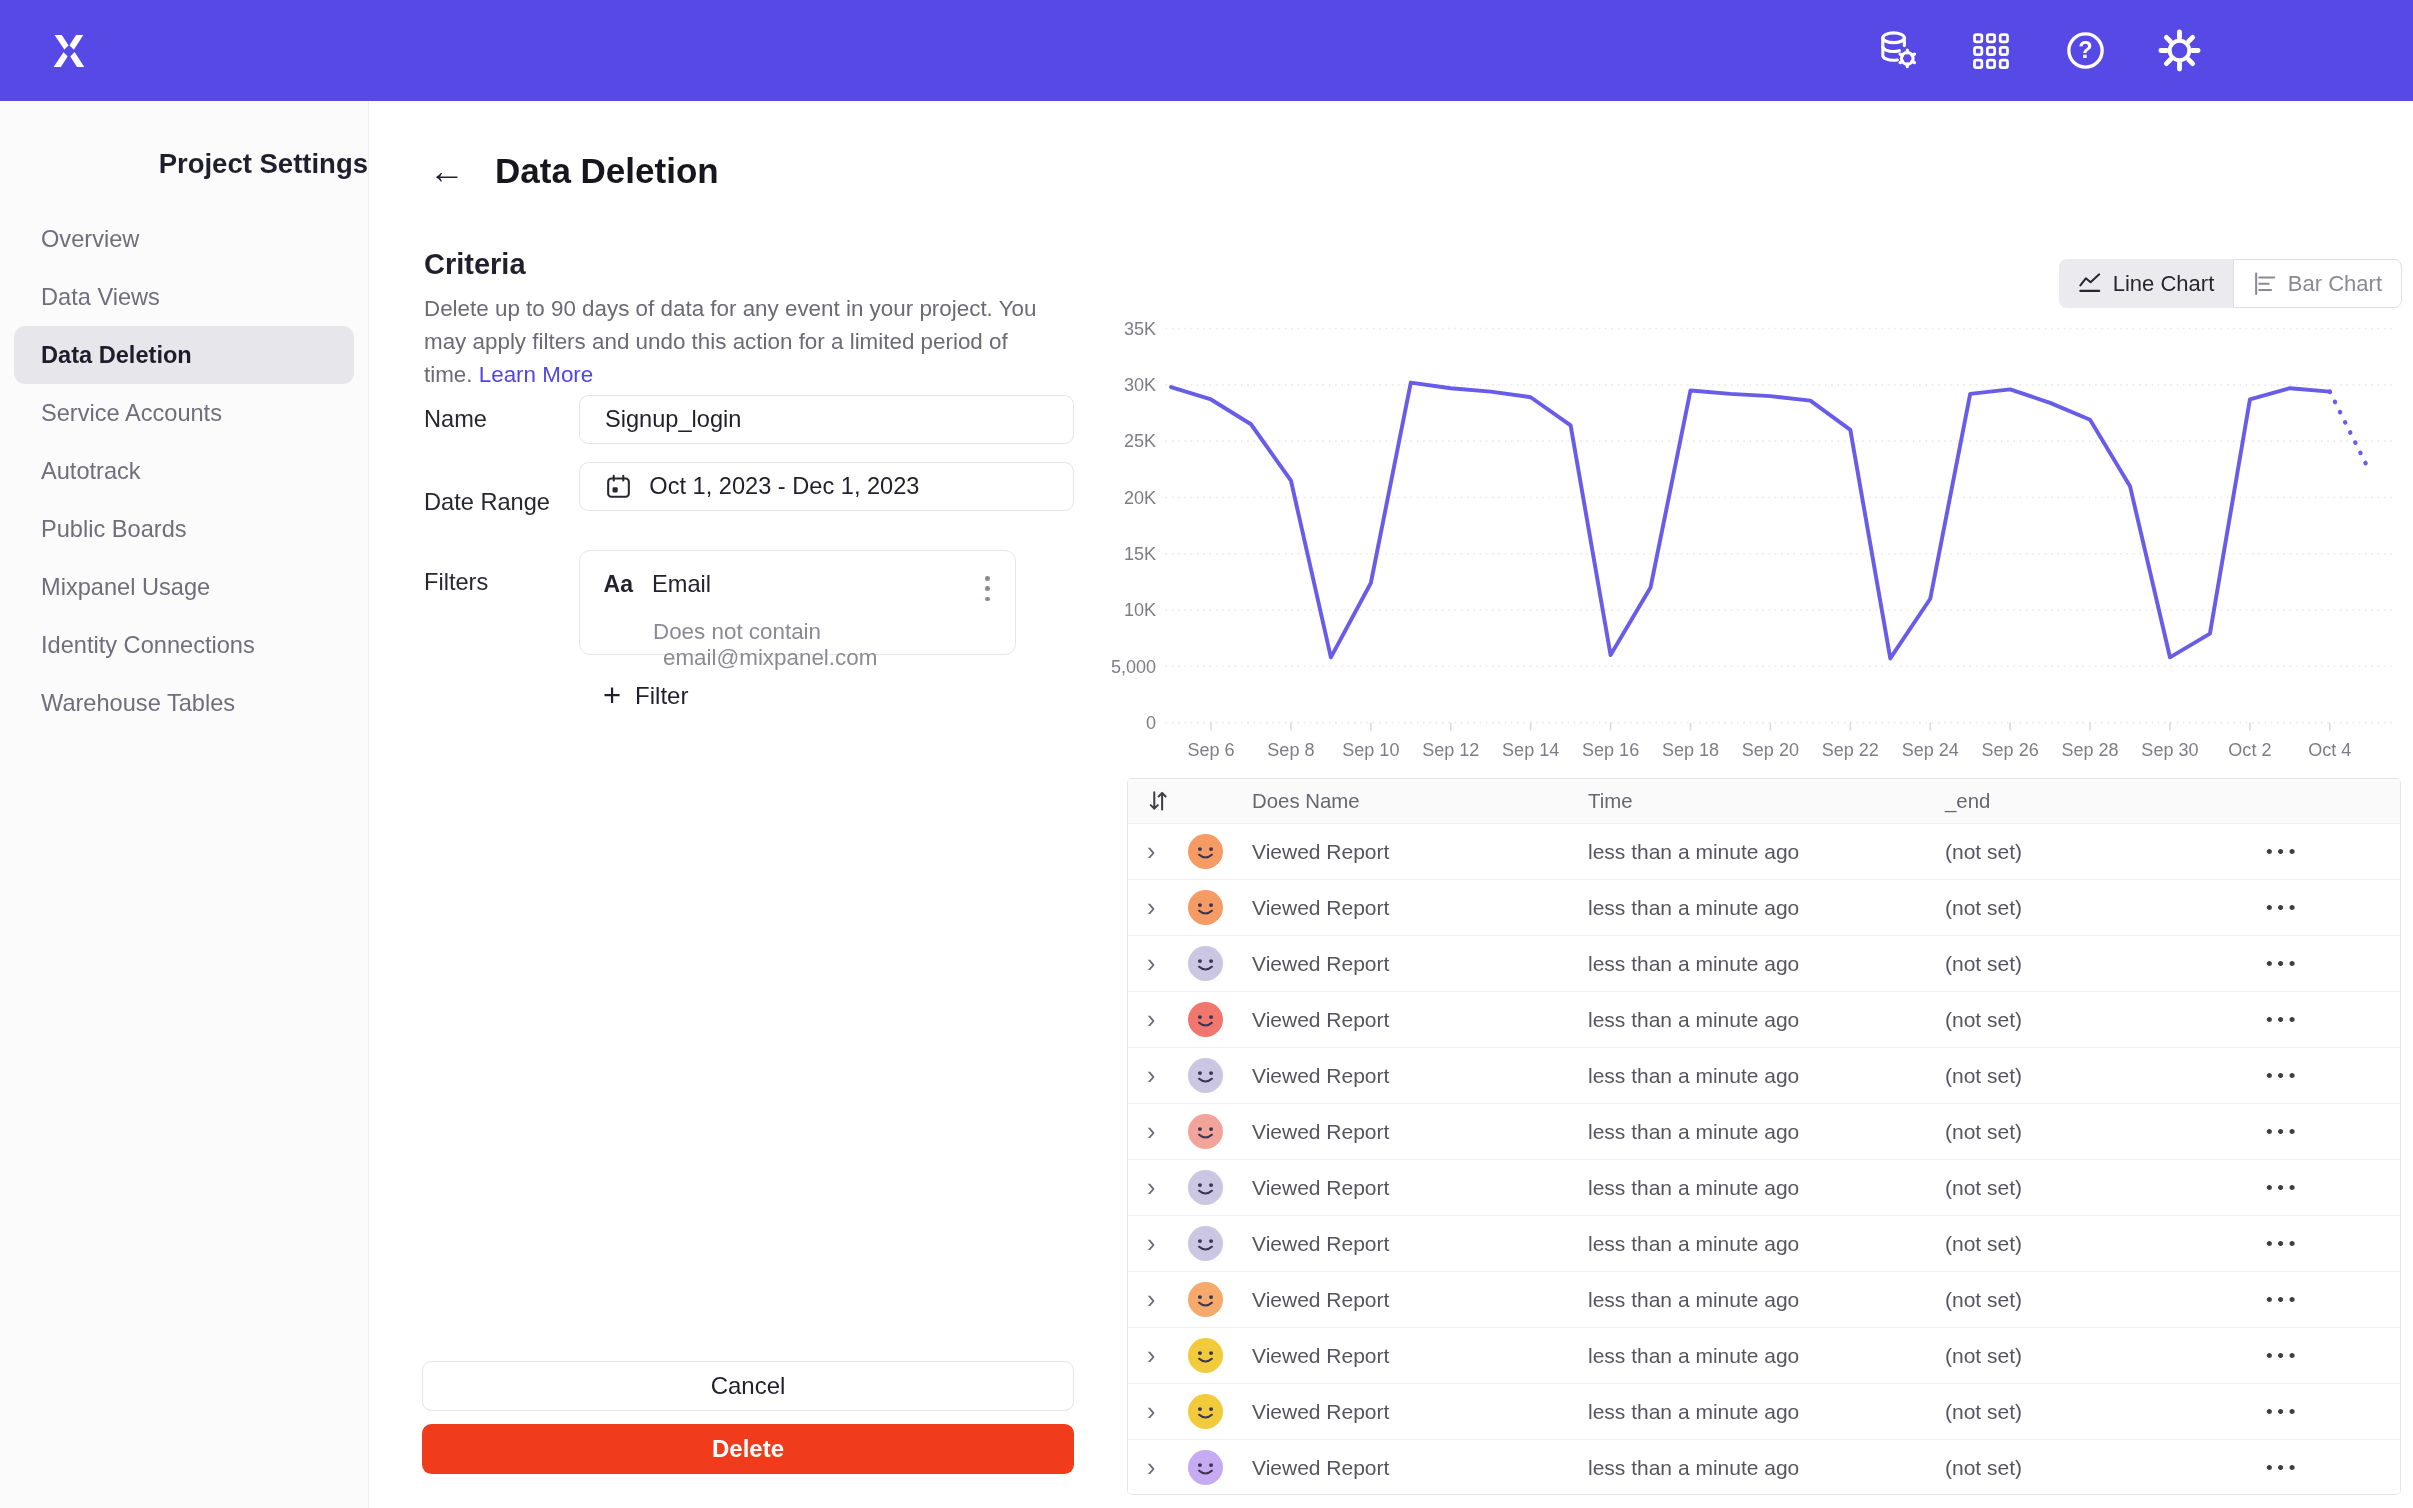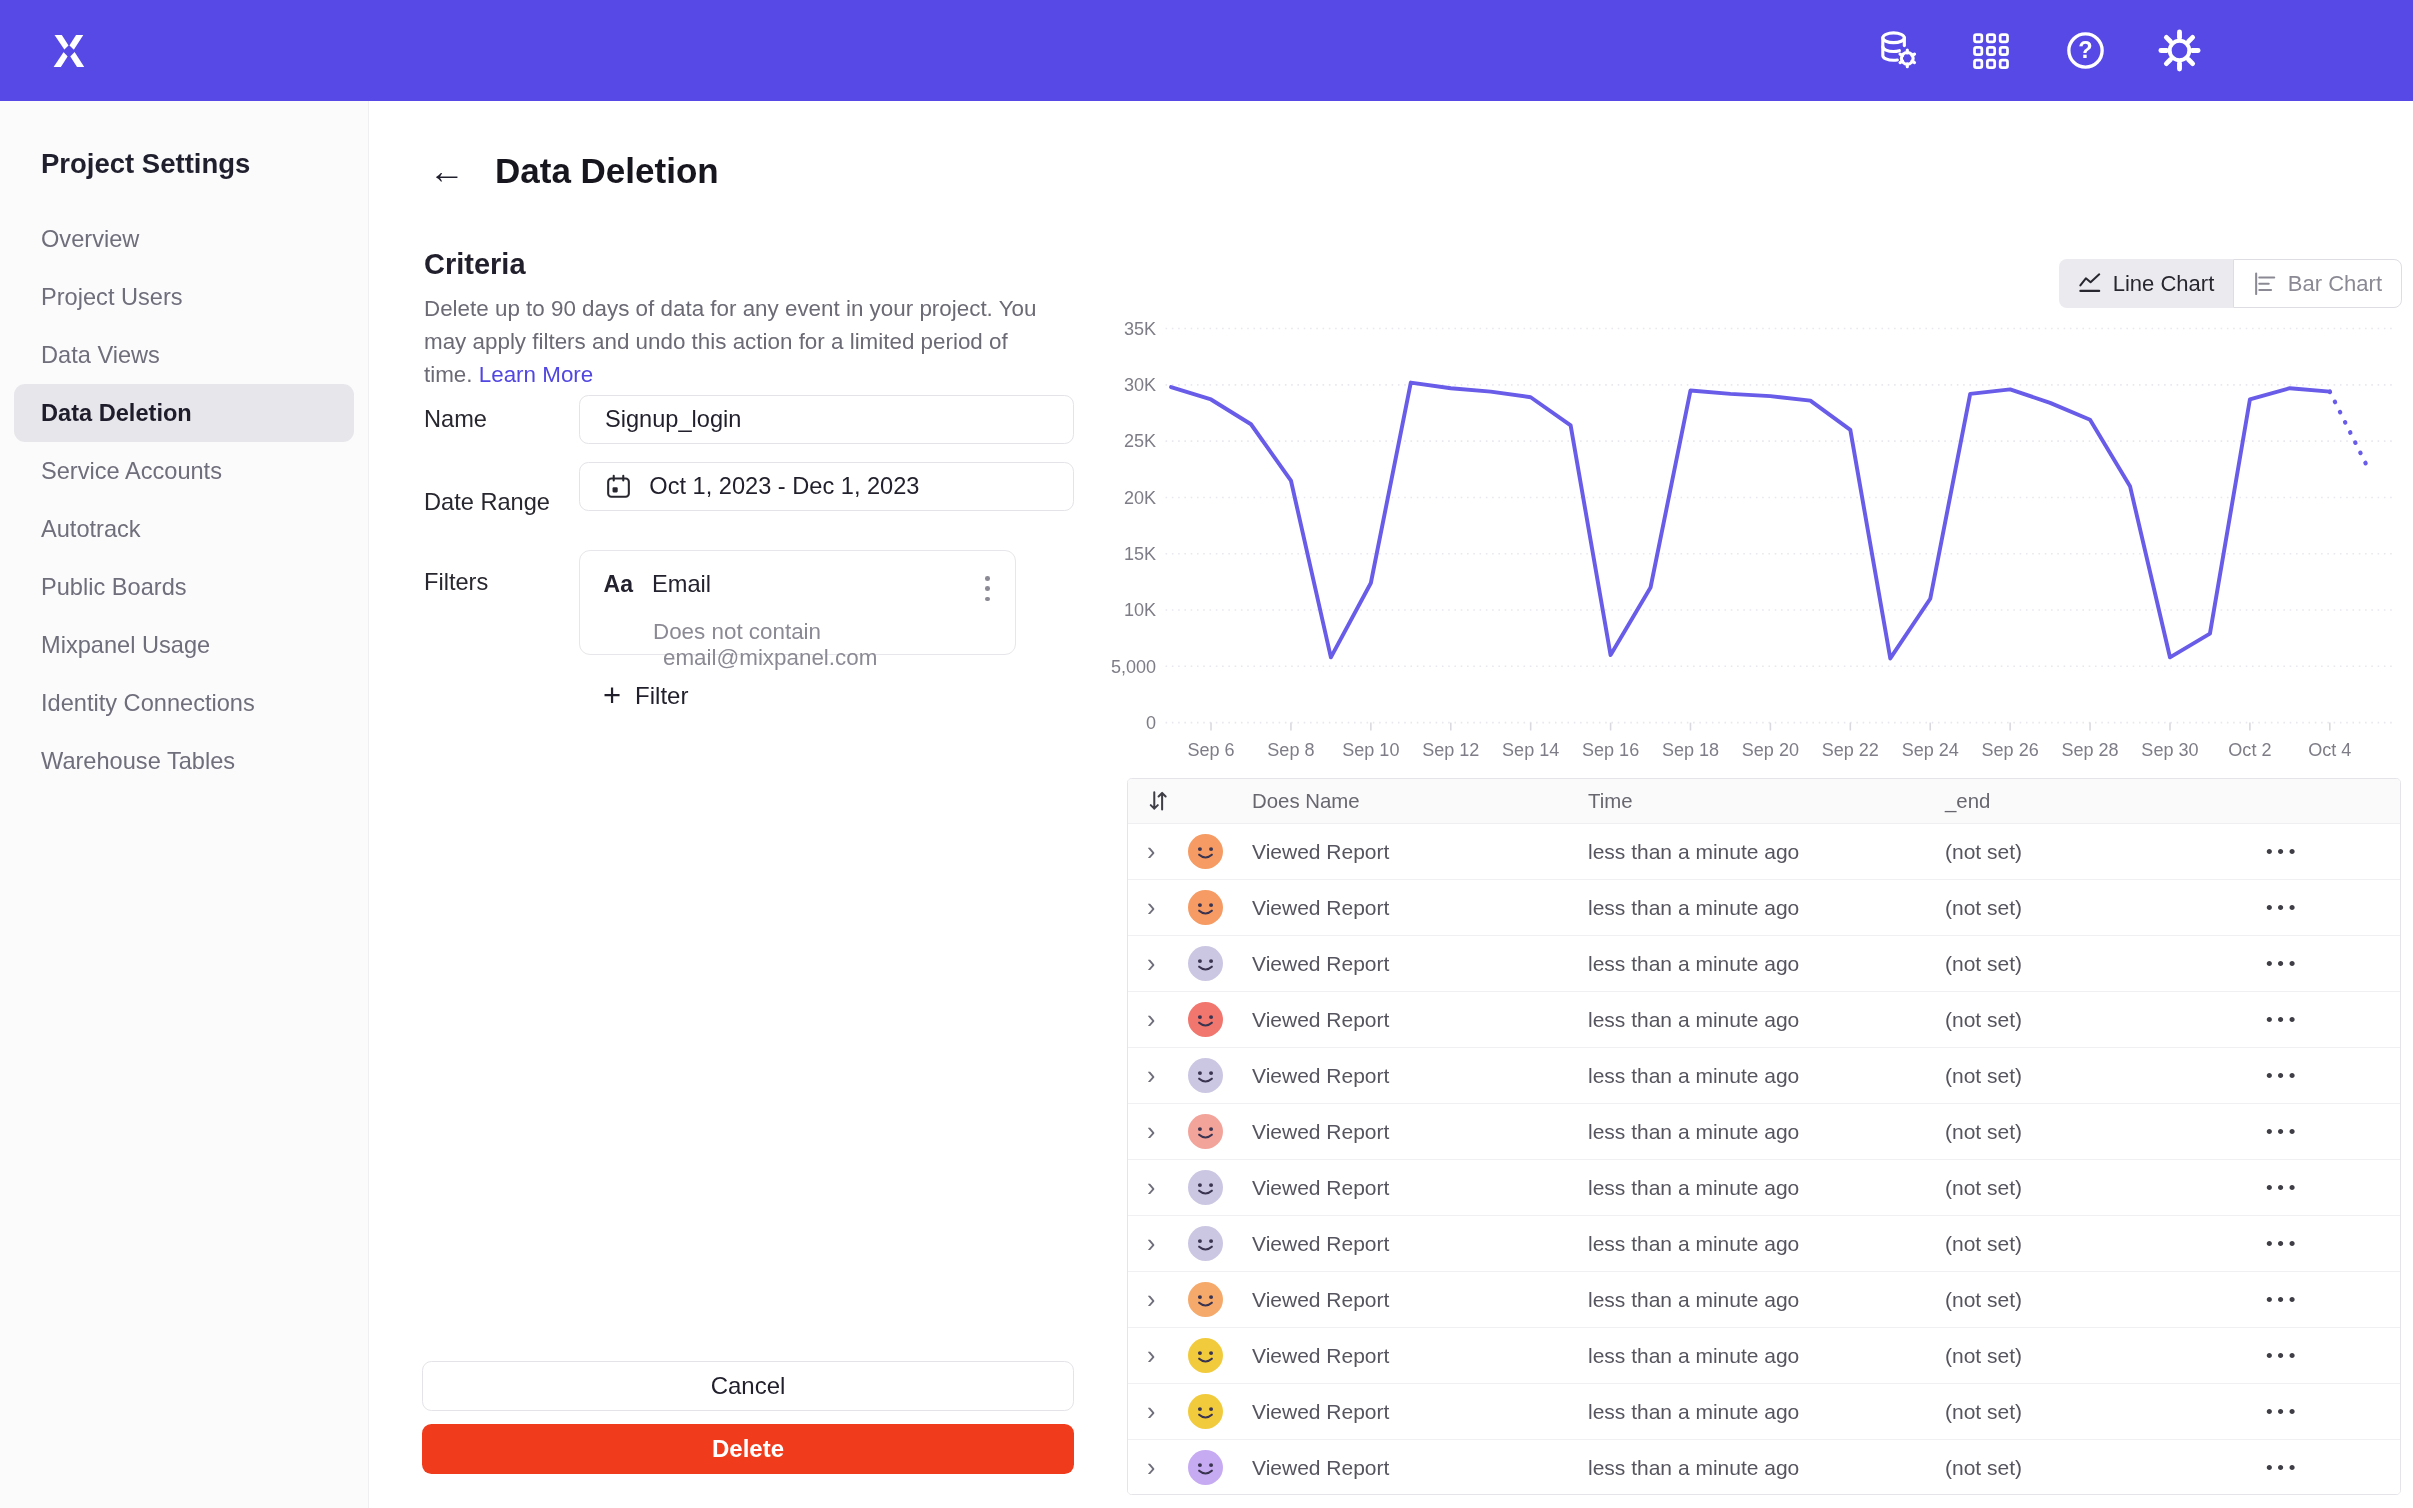--- a/index.html
+++ b/index.html
@@ -13,21 +13,21 @@
   .logo{position:relative;width:50px;height:50px;display:flex;align-items:center;justify-content:center;}
   .logo span{color:#fff;font-size:47px;font-weight:700;line-height:1;}
   .logo i{position:absolute;left:50%;top:50%;width:8.6px;height:8.6px;background:#5649E6;
           transform:translate(-50%,-50%) rotate(45deg);}
   .topbar-icons{display:flex;gap:44px;align-items:center;}
   .tb-btn{background:none;border:none;padding:0;cursor:pointer;width:50px;height:50px;
           display:flex;align-items:center;justify-content:center;}
 
   
   .sidebar{position:absolute;left:0;top:101px;width:369px;height:1408px;background:#FBFBFC;
-           border-right:1.6px solid #EFEFF2;box-sizing:border-box;padding-top:47px;}
+           border-right:1.6px solid #EFEFF2;box-sizing:border-box;padding-top:47px;text-align:right;}
   .sidebar h2{margin:0 0 31px 41px;font-size:27.5px;line-height:31px;color:#201F2E;font-weight:700;}
   .side-item{height:58px;display:flex;align-items:center;margin:0 14px;padding:0 0 0 27px;
              border-radius:11px;font-size:23.6px;color:#6F6E7B;cursor:pointer;}
   .side-item.active{background:#E7E6EA;color:#1F1D2B;font-weight:700;}
 
   
   .page-head{position:absolute;left:429px;top:151px;display:flex;align-items:center;gap:30px;}
   .back-btn{background:none;border:none;cursor:pointer;font-size:36px;color:#201F2E;padding:0;line-height:1;}
   .page-title{font-size:35px;font-weight:700;color:#17161F;}
 
@@ -133,23 +133,20 @@
   </div>
 </header>
 
 <aside class="sidebar">
   <h2>Project Settings</h2>
   <nav id="sidebar-items">
   <div class="side-item">
     <span class="side-label">Overview</span>
   </div>
 
-  <div class="side-item">
-    <span class="side-label">Project Users</span>
-  </div>
 
   <div class="side-item">
     <span class="side-label">Data Views</span>
   </div>
 
   <div class="side-item active">
     <span class="side-label">Data Deletion</span>
   </div>
 
   <div class="side-item">

